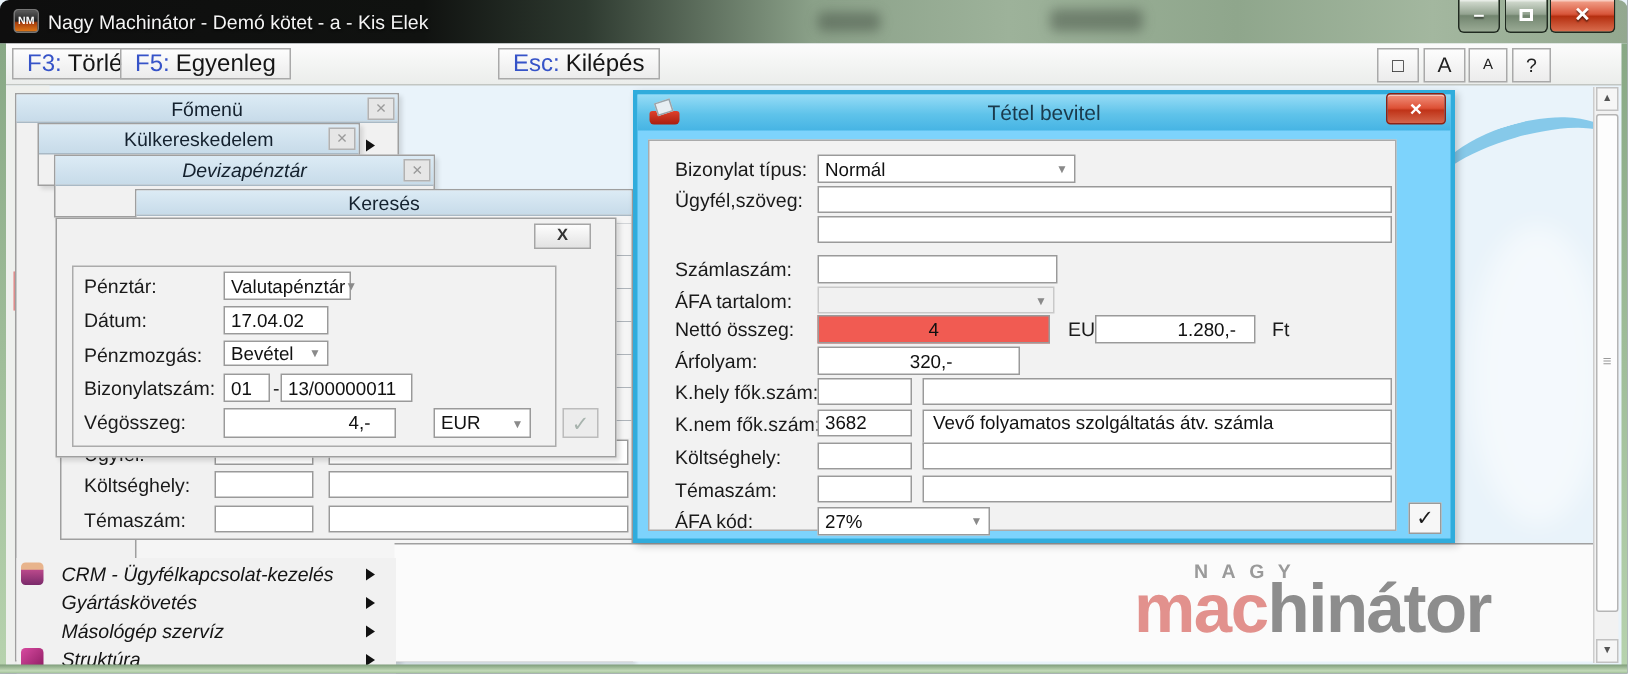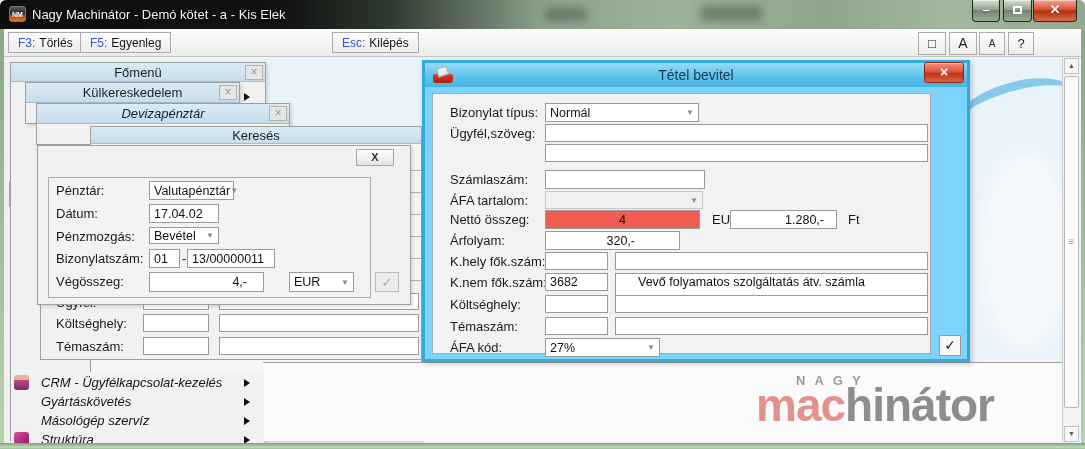--- a/index.html
+++ b/index.html
@@ -21,21 +21,21 @@
     box-shadow:inset 0 1px 0 rgba(255,255,255,.45); color:#fff; text-align:center; cursor:default; }
   .cap-glass { background:linear-gradient(180deg,#d7dfd4 0%,#93a390 45%,#72856f 50%,#9aab95 100%); }
   .cap-close { background:linear-gradient(180deg,#f3a58f 0%,#d8553a 45%,#b52f10 52%,#d96d4e 100%); }
   .cap-btn .g { display:inline-block; line-height:20px; font-size:13px; font-weight:bold; text-shadow:0 1px 1px rgba(0,0,0,.5); }
   .max-g { width:9px; height:8px; border:2px solid #fff; display:inline-block; margin-top:6px; }
 
   
   .toolbar { position:absolute; left:4px; top:29px; width:1077px; height:28px;
     background:linear-gradient(180deg,#fcfcfc,#ebedeb); border-bottom:1px solid #c2c6c2; }
   .tb-btn { position:absolute; top:3px; height:21px; padding:0 9px; display:flex; align-items:center; gap:4px;
-    background:linear-gradient(180deg,#fdfdfd,#ececec); border:1px solid #a9a9a9; font-size:12px; white-space:nowrap; }
+    background:linear-gradient(180deg,#fdfdfd,#ececec); border:1px solid #a9a9a9; font-size:16px; white-space:nowrap; }
   .tb-key { color:#3653c8; }
   .tb-lbl { color:#151515; }
   .sq-btn { position:absolute; top:3px; height:23px; background:linear-gradient(180deg,#fdfdfd,#ececec);
     border:1px solid #a9a9a9; text-align:center; color:#222; }
 
   
   .swoosh { position:absolute; width:128px; height:60px; border-radius:50%;
     border-top:9px solid #7cc5e8; transform:rotate(-16deg); opacity:.9; }
   .cloud { position:absolute; background:#c3e3f3; border-radius:50%; }
   .soft { position:absolute; background:rgba(255,255,255,.5); border-radius:50%; filter:blur(8px); }
@@ -266,21 +266,21 @@
           <span class="base"></span>
           <span class="paper"></span>
         </span>
       <span>Tétel bevitel</span>
       <span class="dlg-x">×</span>
     </div>
 
     <div class="groupbox" style="left:7px;top:30px;width:499px;height:261px;"></div>
 
     <div class="flabel" style="left:25px;top:42px;">Bizonylat típus:</div>
-    <div class="combo" style="left:120px;top:40px;width:154px;height:19px;">
+    <div class="combo" style="left:120px;top:40px;width:172px;height:19px;">
       <span>Normál</span>
         <span class="arr">▼</span>
     </div>
 
     <div class="flabel" style="left:25px;top:63px;">Ügyfél,szöveg:</div>
     <div class="tb-input" style="left:120px;top:61px;width:383px;height:18px;"></div>
     <div class="tb-input" style="left:120px;top:81px;width:383px;height:18px;"></div>
 
     <div class="flabel" style="left:25px;top:109px;">Számlaszám:</div>
     <div class="tb-input" style="left:120px;top:107px;width:160px;height:19px;"></div>
@@ -299,21 +299,21 @@
 
     <div class="flabel" style="left:25px;top:170px;">Árfolyam:</div>
     <div class="tb-input" style="left:120px;top:168px;width:135px;height:19px;line-height:18px;text-align:right;padding-right:44px;">320,-</div>
 
     <div class="flabel" style="left:25px;top:191px;">K.hely fők.szám:</div>
     <div class="tb-input" style="left:120px;top:189px;width:63px;height:18px;"></div>
     <div class="tb-input" style="left:190px;top:189px;width:313px;height:18px;"></div>
 
     <div class="flabel" style="left:25px;top:212px;">K.nem fők.szám:</div>
     <div class="tb-input" style="left:120px;top:210px;width:63px;height:18px;">3682</div>
-    <div class="tb-input" style="left:190px;top:210px;width:313px;height:24px;padding-left:22px;">Vevő folyamatos szolgáltatás átv. számla</div>
+    <div class="tb-input" style="left:190px;top:210px;width:313px;height:24px;padding-left:6px;">Vevő folyamatos szolgáltatás átv. számla</div>
 
     <div class="flabel" style="left:25px;top:234px;">Költséghely:</div>
     <div class="tb-input" style="left:120px;top:232px;width:63px;height:18px;"></div>
     <div class="tb-input" style="left:190px;top:232px;width:313px;height:18px;"></div>
 
     <div class="flabel" style="left:25px;top:256px;">Témaszám:</div>
     <div class="tb-input" style="left:120px;top:254px;width:63px;height:18px;"></div>
     <div class="tb-input" style="left:190px;top:254px;width:313px;height:18px;"></div>
 
     <div class="flabel" style="left:25px;top:277px;">ÁFA kód:</div>

